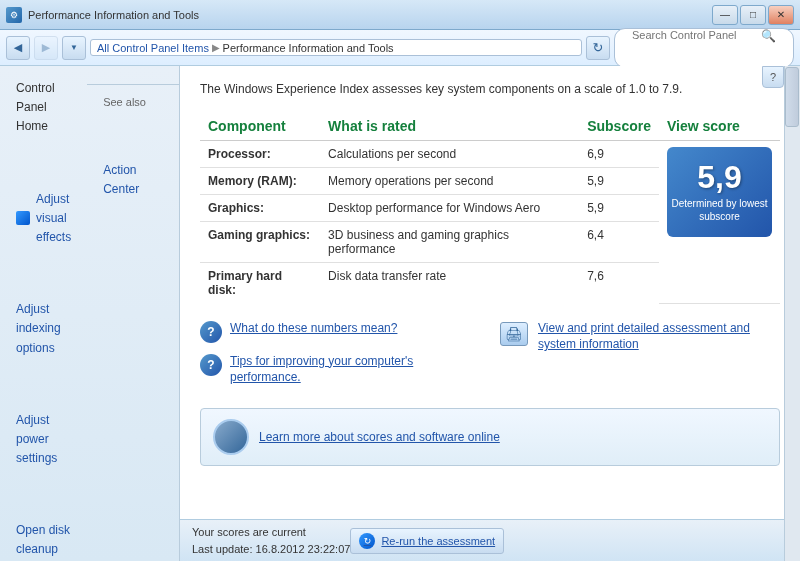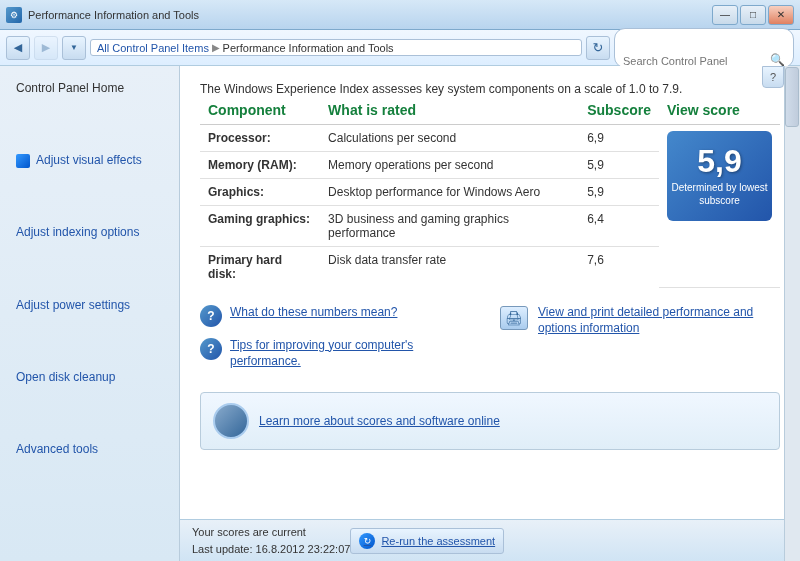--- a/index.html
+++ b/index.html
@@ -89,23 +89,23 @@
       border: 1px solid #aac0d8;
       border-radius: 3px;
       background: linear-gradient(to bottom, #e8f4ff, #c8dcf0);
       display: flex; align-items: center; justify-content: center;
       font-size: 13px; cursor: pointer; color: #336699;
     }
     .search-box {
       width: 180px; height: 40px;
       border: 1px solid #aac0d8;
       border-radius: 11px;
-      display: flex; align-items: flex-end;
+      display: flex; align-items: flex-start;
       background: white;
-      padding: 0 8px;
+      padding: 0 17px;
       font-size: 11px; color: #888;
       gap: 4px;
     }
     .search-input {
       border: none; outline: none;
       font-size: 11px; color: #888;
       width: 100%; background: transparent;
     }
 
     
@@ -171,20 +171,21 @@
     }
     .content-title {
       font-size: 18px;
       font-weight: 300;
       color: #003399;
       margin-bottom: 8px;
     }
     .content-subtitle {
       font-size: 12px;
       color: #333;
+      margin-bottom: 16px;
     }
 
     
     .perf-table {
       width: 100%;
       border-collapse: collapse;
       margin-bottom: 16px;
     }
     .perf-table th {
       text-align: left;
@@ -403,20 +404,26 @@
         <span>Adjust indexing options</span>
       </span>
       <span class="sidebar-link">
         <span>Adjust power settings</span>
       </span>
       <span class="sidebar-link">
         <span>Open disk cleanup</span>
       </span>
       <span class="sidebar-link">
         <span>Advanced tools</span>
+      </span>
+    </div>
+    <div class="sidebar-bottom">
+      <div class="see-also-label">See also</div>
+      <span class="sidebar-link">
+        <span>Action Center</span>
       </span>
     </div>
   </div>
 
   <div class="content" style="position:relative; padding-bottom: 50px;">
 
     <div class="help-btn">?</div>
 
     <p class="content-subtitle">The Windows Experience Index assesses key system components on a scale of 1.0 to 7.9.</p>
 
@@ -472,21 +479,21 @@
         </div>
         <div class="help-link-row">
           <div class="help-icon">?</div>
           <span class="help-link">Tips for improving your computer's performance.</span>
         </div>
       </div>
       <div class="links-right">
         <div class="print-icon">
           <div class="print-icon-inner">🖨</div>
         </div>
-        <span class="help-link">View and print detailed performance and options information</span>
+        <span class="help-link">View and print detailed assessment and system information</span>
       </div>
     </div>
 
     <div class="learn-more-box">
       <div class="globe-icon">
         <div class="globe-img"></div>
       </div>
       <span class="help-link">Learn more about scores and software online</span>
     </div>
 

